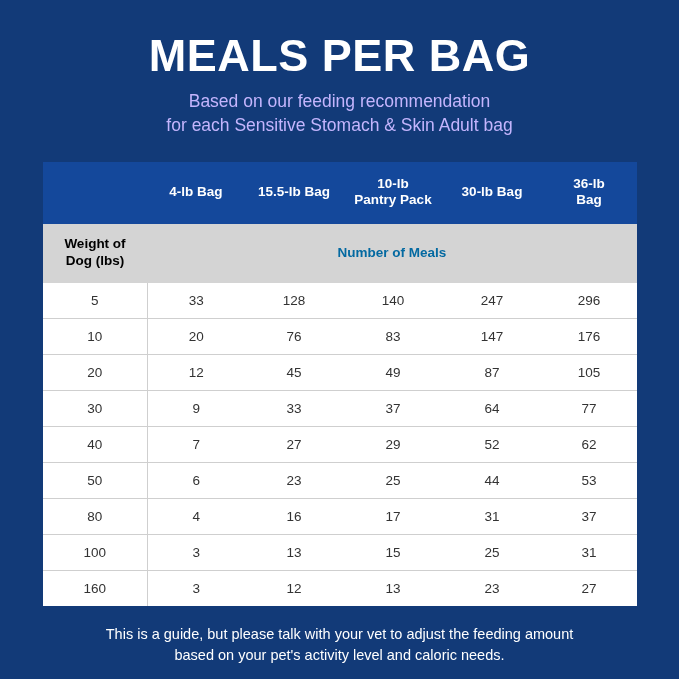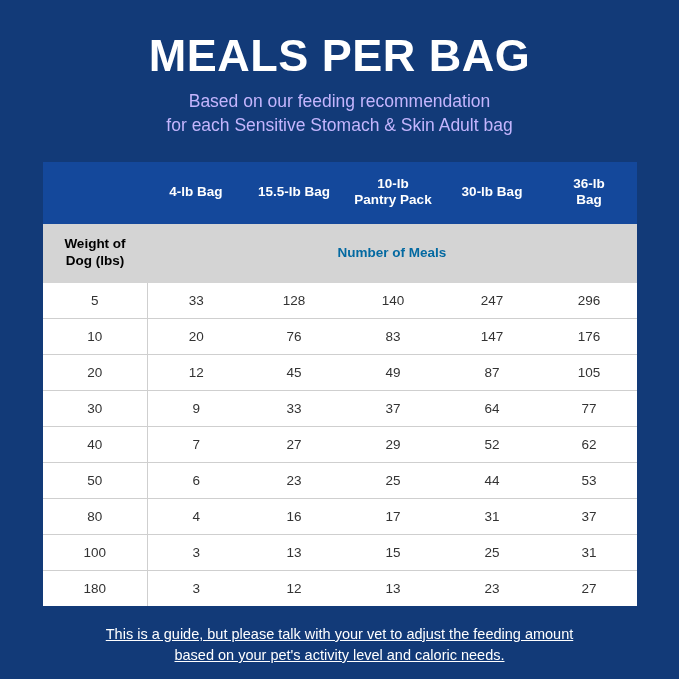--- a/index.html
+++ b/index.html
@@ -102,21 +102,20 @@
     position: absolute;
     left: 0;
     right: 0;
     top: 624px;
     text-align: center;
     color: #ffffff;
     font-size: 14.5px;
     line-height: 1.45;
     padding: 0 60px;
     box-sizing: border-box;
-    text-decoration: underline;
   }
 </style>
 </head>
 <body>
 
 <div class="page">
 
   <div class="header">
     <h1 class="title">MEALS PER BAG</h1>
     <div class="subtitle">
@@ -225,21 +224,21 @@
         </tr>
         <tr>
           <td class="first-col">100</td>
           <td>3</td>
           <td>13</td>
           <td>15</td>
           <td>25</td>
           <td>31</td>
         </tr>
         <tr>
-          <td class="first-col">180</td>
+          <td class="first-col">160</td>
           <td>3</td>
           <td>12</td>
           <td>13</td>
           <td>23</td>
           <td>27</td>
         </tr>
       </tbody>
     </table>
   </div>
 

